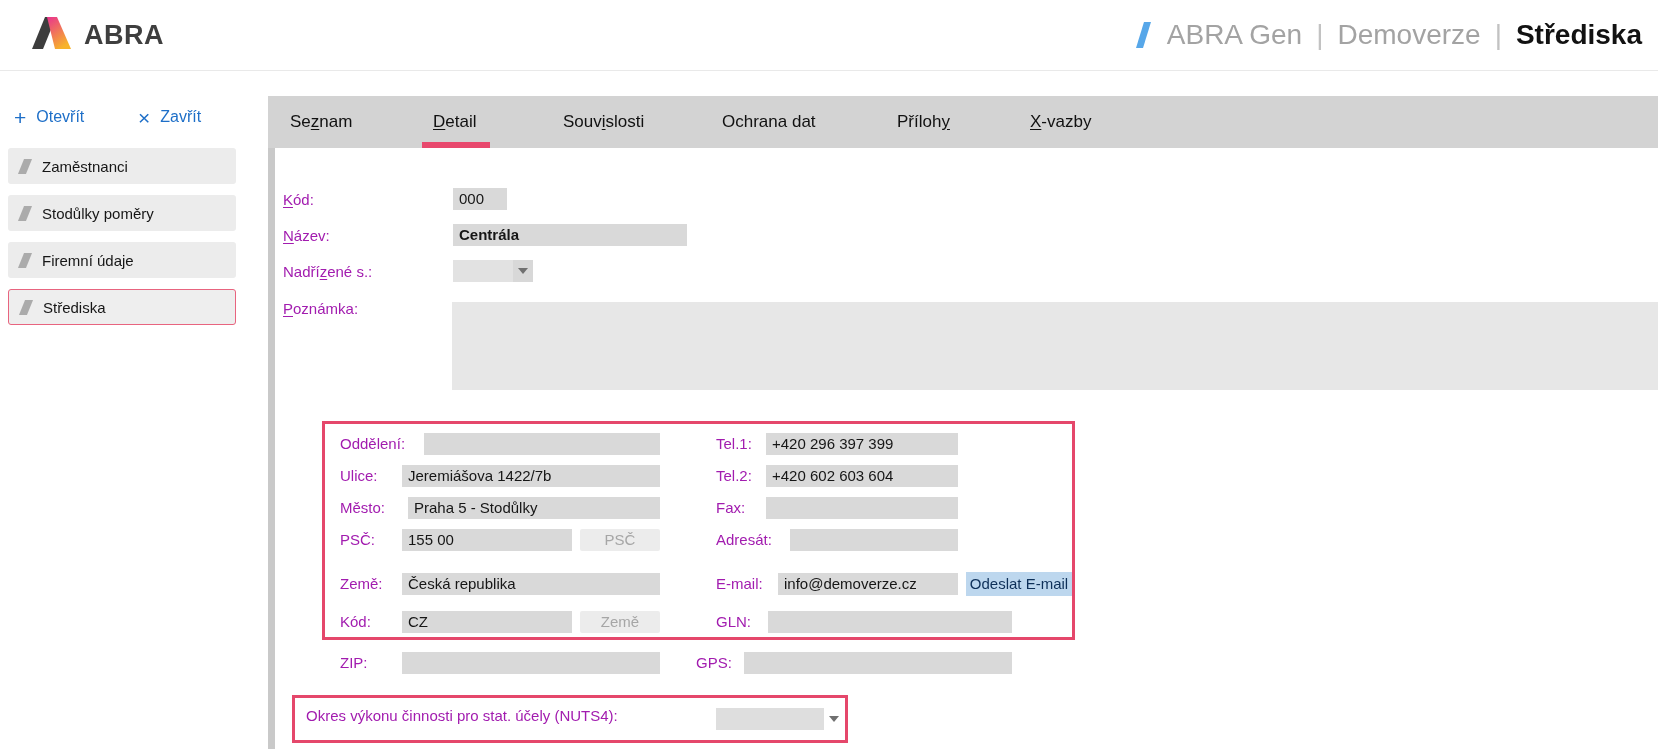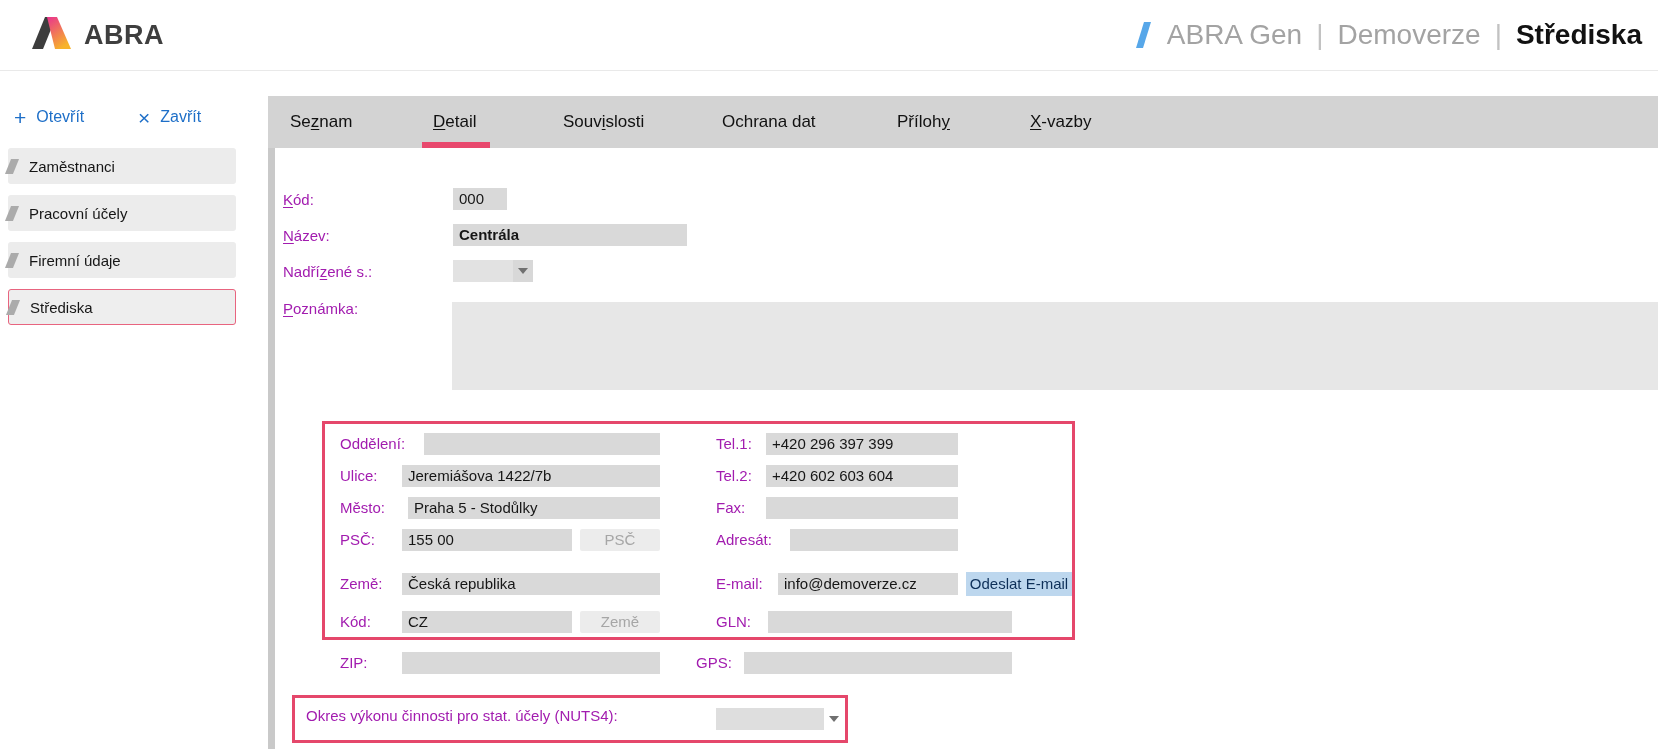--- a/index.html
+++ b/index.html
@@ -12,21 +12,21 @@
   .logo { position:absolute; left:30px; top:14px; display:flex; align-items:flex-end; gap:10px; }
   .logo-text { font-size:27px; font-weight:800; color:#3f3f3f; letter-spacing:0.5px; }
   .crumbs { position:absolute; right:16px; top:0; height:70px; display:flex; align-items:center; gap:14px; font-size:28px; white-space:nowrap; }
   .crumb-gray { color:#a3a3a3; }
   .sep { color:#c2c2c2; font-weight:400; }
   .crumb-dark { color:#121212; font-weight:600; }
   
   .side-btn { position:absolute; top:102px; display:flex; align-items:center; gap:10px; color:#1e6fc8; font-size:16px; cursor:pointer; height:30px; }
   .side-btn .glyph { font-size:21px; line-height:21px; font-weight:400; }
   .side-items { position:absolute; left:8px; top:148px; width:228px; }
-  .side-item { height:36px; background:#ececec; border-radius:3px; margin-bottom:11px; display:flex; align-items:center; gap:13px; font-size:15px; color:#161616; box-sizing:border-box; cursor:pointer; }
+  .side-item { height:36px; background:#ececec; border-radius:3px; margin-bottom:11px; display:flex; align-items:center; padding-left:13px; gap:13px; font-size:15px; color:#161616; box-sizing:border-box; cursor:pointer; }
   .side-item.selected { border:1.5px solid #e8647f; background:#eeeeee; }
   .slash { width:8px; height:15px; background:#ababab; transform:skewX(-22deg); flex:0 0 auto; }
   
   .tabbar { position:absolute; left:268px; top:96px; width:1390px; height:52px; background:#d3d3d3; }
   .tab { position:absolute; top:0; height:52px; line-height:52px; font-size:17px; color:#111; cursor:pointer; white-space:nowrap; }
   .accel { text-decoration:underline; text-underline-offset:2px; }
   .tab-underline { position:absolute; left:154px; top:46px; width:68px; height:6px; background:#e8486d; }
   .splitter { position:absolute; left:268px; top:148px; width:7px; height:601px; background:#c9c9c9; }
   
   .flabel { position:absolute; font-size:15px; height:22px; line-height:22px; color:#a21caf; white-space:nowrap; }
@@ -81,21 +81,21 @@
     <span>Zavřít</span>
   </div>
 
   <div class="side-items">
     <div class="side-item">
       <span class="slash"></span>
       <span>Zaměstnanci</span>
     </div>
     <div class="side-item">
       <span class="slash"></span>
-      <span>Pracovní účely</span>
+      <span>Stodůlky poměry</span>
     </div>
     <div class="side-item">
       <span class="slash"></span>
       <span>Firemní údaje</span>
     </div>
     <div class="side-item selected">
       <span class="slash"></span>
       <span>Střediska</span>
     </div>
   </div>

